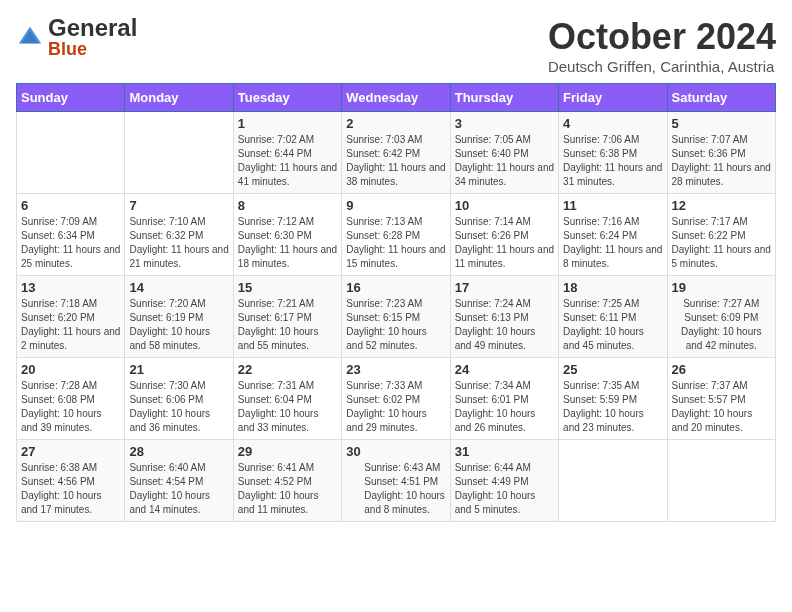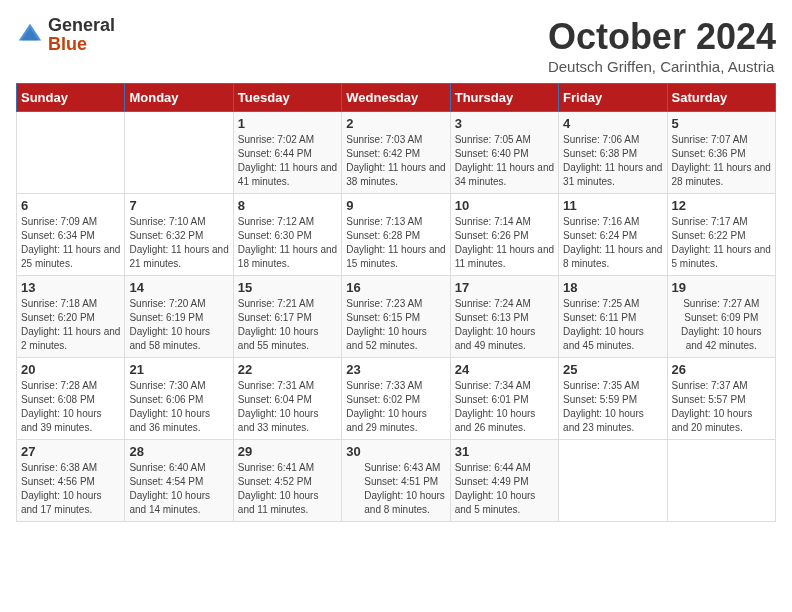--- a/index.html
+++ b/index.html
@@ -15,21 +15,21 @@
       justify-content: space-between;
       align-items: flex-start;
       margin-bottom: 8px;
     }
     .logo {
       display: flex;
       align-items: center;
       gap: 4px;
     }
     .logo-text-general {
-      font-size: 18px;
+      font-size: 24px;
       font-weight: bold;
       color: #333;
       line-height: 1;
     }
     .logo-text-blue {
       font-size: 18px;
       font-weight: bold;
       color: #c2410c;
       line-height: 1;
     }
@@ -48,21 +48,21 @@
     .location-title {
       font-size: 15px;
       color: #555;
     }
     table {
       width: 100%;
       border-collapse: collapse;
       table-layout: fixed;
     }
     thead tr {
-      background-color: #b91c1c;
+      background-color: #8b5cf6;
     }
     thead th {
       color: #fff;
       font-size: 13px;
       font-weight: bold;
       padding: 6px 4px;
       text-align: left;
       border: 1px solid #3a6fb1;
     }
     tbody tr {

